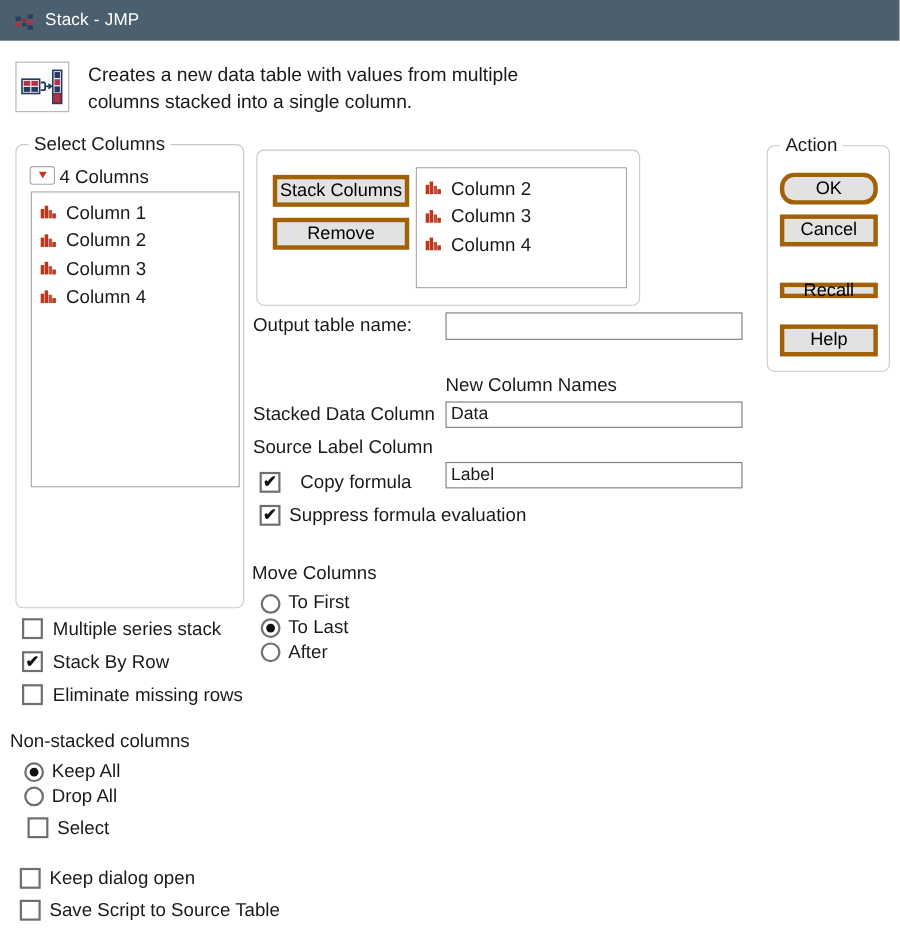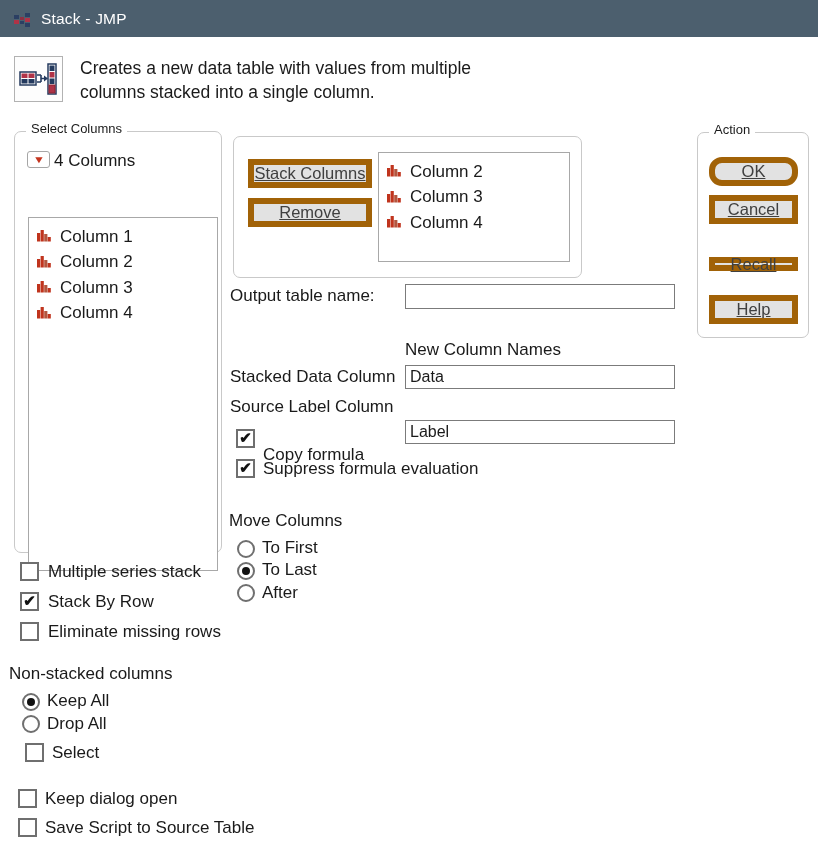--- a/index.html
+++ b/index.html
@@ -12,30 +12,30 @@
   .titlebar .title-text {color:#ffffff; font-size:15.5px; letter-spacing:.2px;}
   .app-icon svg {display:block;}
 
   
   .desc-icon {position:absolute; left:14px; top:56px; width:49px; height:46px; background:#fdfdfd;
               border:1px solid #b2b2b2; display:flex; align-items:center; justify-content:center; box-sizing:border-box;}
   .desc-text {position:absolute; left:80px; top:57px; font-size:17.5px; line-height:23.5px; white-space:nowrap;}
 
   
   .group {position:absolute; border:1px solid #c9c9c9; border-radius:7px; box-sizing:border-box; background:transparent;}
-  .group-label {position:absolute; top:-11px; left:11px; background:#ffffff; padding:0 5px; font-size:13px; white-space:nowrap;}
+  .group-label {position:absolute; top:-11px; left:11px; background:#ffffff; padding:0 5px; font-size:17px; white-space:nowrap;}
 
   
   .listbox {position:absolute; background:#ffffff; border:1px solid #a8a8a8; box-sizing:border-box; padding-top:6px;}
   .list-item {display:flex; align-items:center; gap:8px; padding-left:7px; height:25.5px; font-size:17px; white-space:nowrap;}
   .col-icon svg {display:block;}
 
   
-  .btn {position:absolute; background:#e2e2e2; border:6px solid #a16207; box-sizing:border-box;
-        display:flex; align-items:center; justify-content:center; font-size:16.5px; color:#404040; cursor:default;text-decoration:underline;}
+  .btn {position:absolute; background:#e2e2e2; border:4px solid #a16207; box-sizing:border-box;
+        display:flex; align-items:center; justify-content:center; font-size:16.5px; color:#000000; cursor:default;}
 
   
   .lbl {position:absolute; font-size:17px; white-space:nowrap;}
 
   
   .tfield {position:absolute; border:1px solid #7b7b7b; background:#fff; box-sizing:border-box;
            font-family:"Liberation Sans", sans-serif; font-size:16px; color:#1a1a1a; padding:1px 4px; outline:none;}
 
   
   .checkbox {position:absolute; width:19px; height:19px; background:#fff; border:2px solid #6f6f6f;
@@ -96,21 +96,21 @@
   </div>
 
   <div class="group" style="left:14px; top:131px; width:208px; height:422px;">
     <span class="group-label">Select Columns</span>
   </div>
   <div class="menu-btn">
     <span class="tri">▼</span>
   </div>
   <span class="lbl" style="left:54px; top:151px;">4 Columns</span>
 
-  <div class="listbox" style="left:28px; top:174px; width:190px; height:354px;margin-top:43px;">
+  <div class="listbox" style="left:28px; top:174px; width:190px; height:269px;">
     <div class="list-item">
       <span class="col-icon">
           <svg width="16" height="15" viewBox="0 0 16 15">
             <rect x="1" y="4" width="3.2" height="8.5" fill="#c0341d"></rect>
             <rect x="4.6" y="1" width="3.2" height="11.5" fill="#c0341d"></rect>
             <rect x="8.2" y="5" width="3.2" height="7.5" fill="#b3563f"></rect>
             <rect x="11.6" y="8" width="3.2" height="4.5" fill="#c0341d"></rect>
           </svg>
         </span>
       <span>Column 1</span>
@@ -195,21 +195,21 @@
 
   <span class="lbl" style="left:405px; top:340px;">New Column Names</span>
   <span class="lbl" style="left:230px; top:367px;">Stacked Data Column</span>
   <input class="tfield" style="left: 405px; top: 365px; width: 270px; height: 24px;" value="Data">
   <span class="lbl" style="left:230px; top:397px;">Source Label Column</span>
   <input class="tfield" style="left: 405px; top: 395px; width: 270px; height: 24px; margin-top: 25px;" value="Label">
 
   <span class="checkbox checked" style="left:236px; top:429px;">
     <span class="checkmark">✔</span>
   </span>
-  <span class="lbl" style="left:263px; top:429px;margin-top:16px;">Copy formula</span>
+  <span class="lbl" style="left:273px; top:429px;">Copy formula</span>
 
   <span class="checkbox checked" style="left:236px; top:459px;">
     <span class="checkmark">✔</span>
   </span>
   <span class="lbl" style="left:263px; top:459px;">Suppress formula evaluation</span>
 
   <span class="lbl" style="left:229px; top:511px;">Move Columns</span>
   <span class="radio" style="left:237px; top:540px;"></span>
   <span class="lbl" style="left:262px; top:538px;">To First</span>
   <span class="radio selected" style="left:237px; top:562px;"></span>

